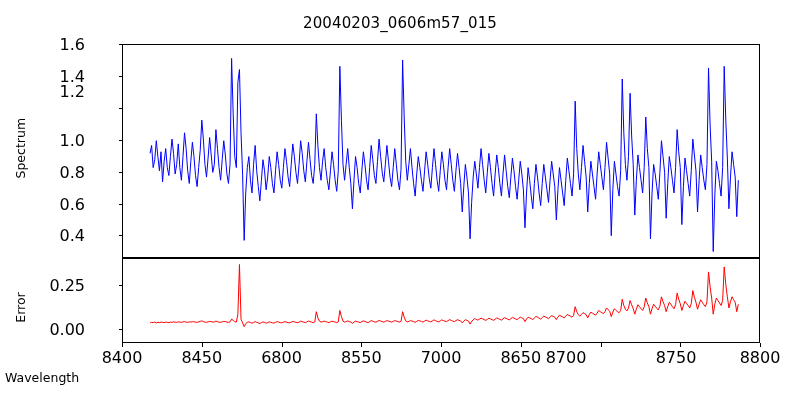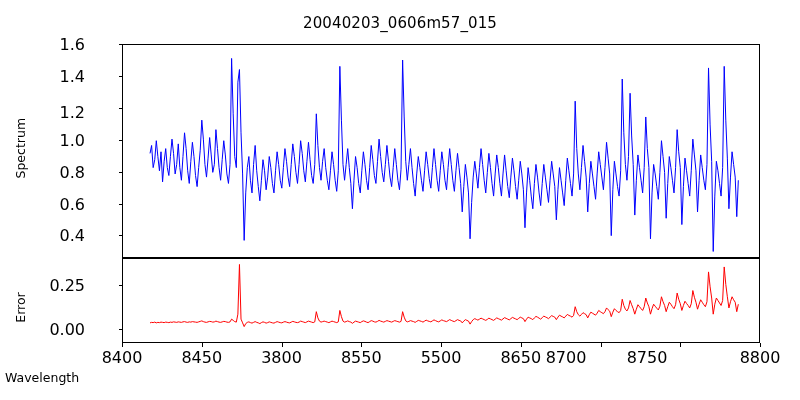--- a/index.html
+++ b/index.html
@@ -140,21 +140,21 @@
   <div class="tick-mark tick-y" style="top:44px"></div>
   <div class="tick-mark tick-y" style="top:75.9px"></div>
   <div class="tick-mark tick-y" style="top:107.8px"></div>
   <div class="tick-mark tick-y" style="top:139.7px"></div>
   <div class="tick-mark tick-y" style="top:171.6px"></div>
   <div class="tick-mark tick-y" style="top:203.5px"></div>
   <div class="tick-mark tick-y" style="top:235.4px"></div>
 
   <div class="tick-label tick-label-y" style="top:44px">1.6</div>
   <div class="tick-label tick-label-y" style="top:75.9px">1.4</div>
-  <div class="tick-label tick-label-y" style="top:112px">1.2</div>
+  <div class="tick-label tick-label-y" style="top:91px">1.2</div>
   <div class="tick-label tick-label-y" style="top:139.7px">1.0</div>
   <div class="tick-label tick-label-y" style="top:171.6px">0.8</div>
   <div class="tick-label tick-label-y" style="top:203.5px">0.6</div>
   <div class="tick-label tick-label-y" style="top:235.4px">0.4</div>
 
   <div class="tick-mark tick-y" style="top:284.9px"></div>
   <div class="tick-mark tick-y" style="top:328.5px"></div>
 
   <div class="tick-label tick-label-y" style="top:284.9px">0.25</div>
   <div class="tick-label tick-label-y" style="top:328.5px">0.00</div>
@@ -164,25 +164,25 @@
   <div class="tick-mark tick-x" style="left:281.5px"></div>
   <div class="tick-mark tick-x" style="left:361.25px"></div>
   <div class="tick-mark tick-x" style="left:441px"></div>
   <div class="tick-mark tick-x" style="left:520.75px"></div>
   <div class="tick-mark tick-x" style="left:600.5px"></div>
   <div class="tick-mark tick-x" style="left:680.25px"></div>
   <div class="tick-mark tick-x" style="left:760px"></div>
 
   <div class="tick-label tick-label-x" style="left:122px">8400</div>
   <div class="tick-label tick-label-x" style="left:201.75px">8450</div>
-  <div class="tick-label tick-label-x" style="left:281.5px">3800</div>
+  <div class="tick-label tick-label-x" style="left:281.5px">6800</div>
   <div class="tick-label tick-label-x" style="left:361.25px">8550</div>
-  <div class="tick-label tick-label-x" style="left:441px">5500</div>
+  <div class="tick-label tick-label-x" style="left:441px">7000</div>
   <div class="tick-label tick-label-x" style="left:520.75px">8650</div>
   <div class="tick-label tick-label-x" style="left:566px">8700</div>
-  <div class="tick-label tick-label-x" style="left:647px">8750</div>
+  <div class="tick-label tick-label-x" style="left:676px">8750</div>
   <div class="tick-label tick-label-x" style="left:760px">8800</div>
 
   <div class="axis-title" id="ylabel-spectrum">Spectrum</div>
   <div class="axis-title" id="ylabel-error">Error</div>
   <div class="axis-title" id="xlabel">Wavelength</div>
 
 </div>
 
 </body></html>

